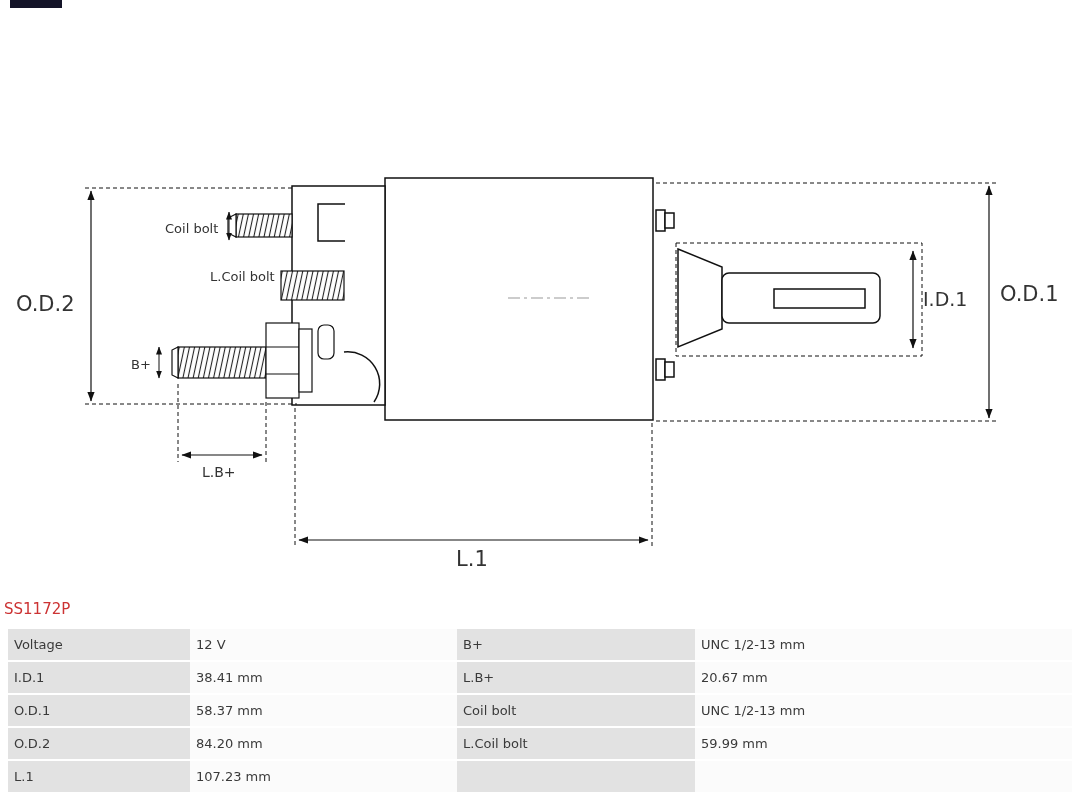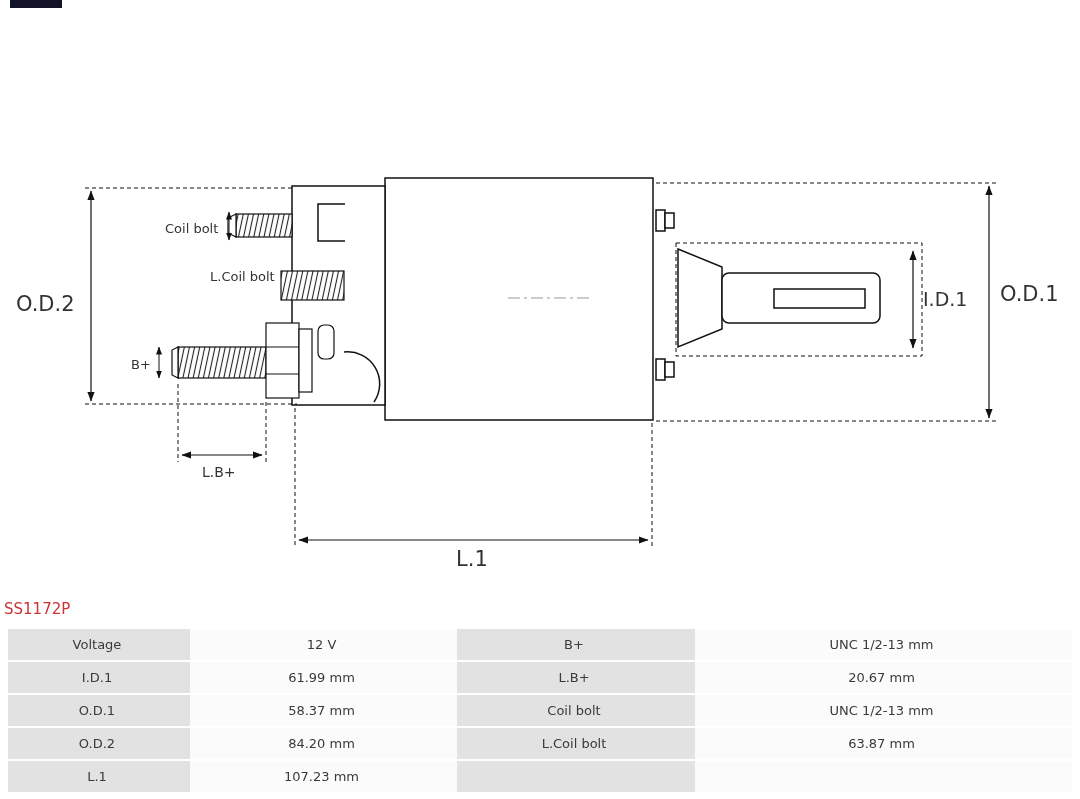--- a/index.html
+++ b/index.html
@@ -34,21 +34,21 @@
     left: 8px; top: 627px;
     width: 1064px;
     border-collapse: separate;
     border-spacing: 0 2px;
     table-layout: fixed;
     font-size: 13px;
     color: #3a3a3a;
   }
   .spec-table td {
     padding: 7px 10px 7px 6px;
-    text-align: center;
+    text-align: left;
     height: 17px;
     overflow: hidden;
     white-space: nowrap;
   }
   .spec-table td.lbl { background: #e2e2e2; }
   .spec-table td.val { background: #fbfbfb; }
 </style>
 </head>
 <body>
 
@@ -155,35 +155,35 @@
     </colgroup>
     <tbody>
       <tr>
         <td class="lbl">Voltage</td>
         <td class="val">12 V</td>
         <td class="lbl">B+</td>
         <td class="val">UNC 1/2-13 mm</td>
       </tr>
       <tr>
         <td class="lbl">I.D.1</td>
-        <td class="val">61.99 mm</td>
+        <td class="val">38.41 mm</td>
         <td class="lbl">L.B+</td>
         <td class="val">20.67 mm</td>
       </tr>
       <tr>
         <td class="lbl">O.D.1</td>
         <td class="val">58.37 mm</td>
         <td class="lbl">Coil bolt</td>
         <td class="val">UNC 1/2-13 mm</td>
       </tr>
       <tr>
         <td class="lbl">O.D.2</td>
         <td class="val">84.20 mm</td>
         <td class="lbl">L.Coil bolt</td>
-        <td class="val">63.87 mm</td>
+        <td class="val">59.99 mm</td>
       </tr>
       <tr>
         <td class="lbl">L.1</td>
         <td class="val">107.23 mm</td>
         <td class="lbl"></td>
         <td class="val"></td>
       </tr>
     </tbody>
   </table>
 

